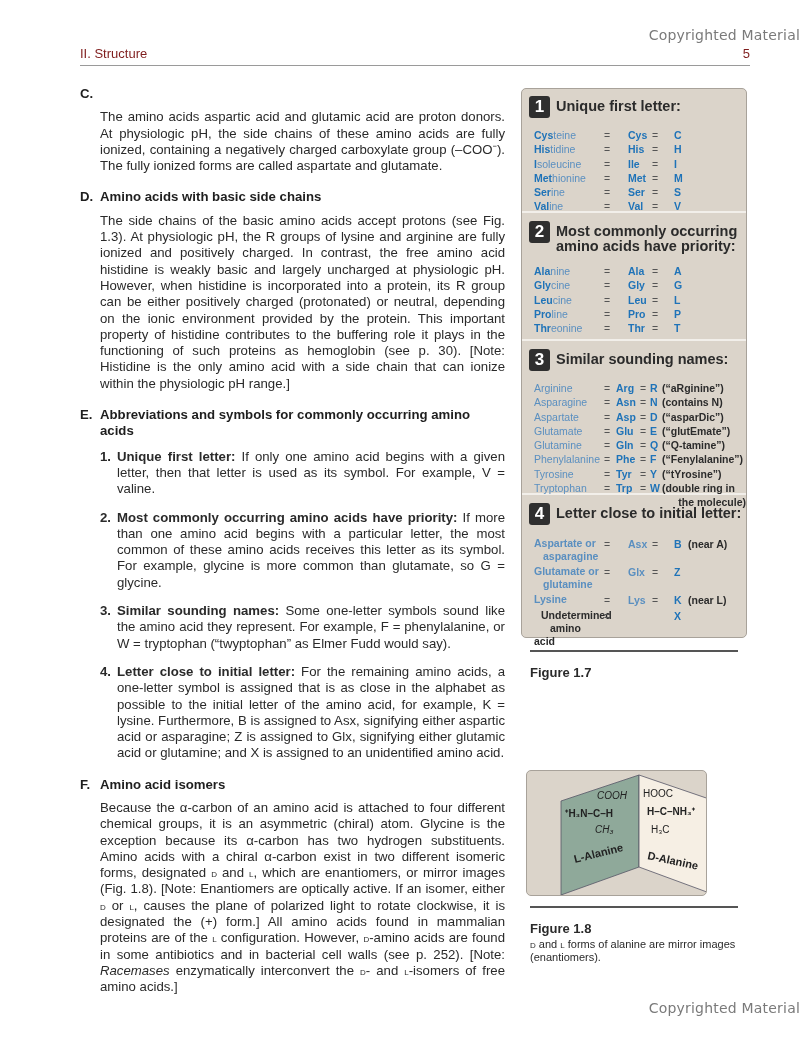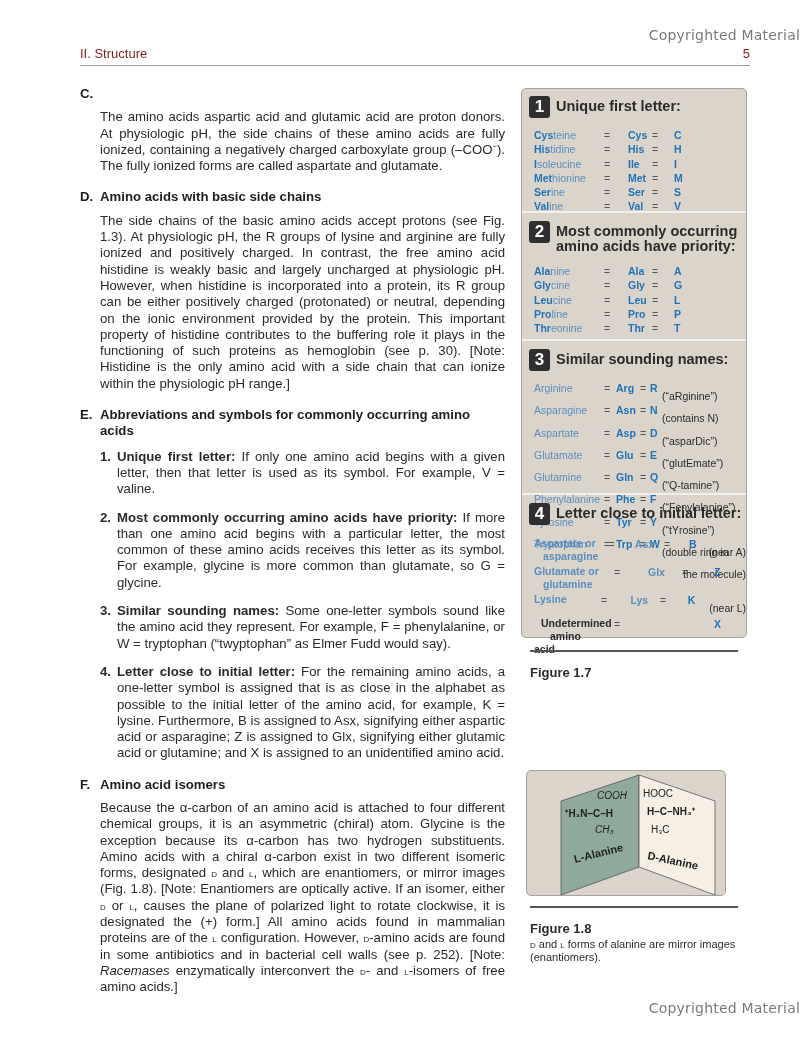--- a/index.html
+++ b/index.html
@@ -44,36 +44,36 @@
   .row .nm b { color: #1f73b8; }
   .row .eq { width: 24px; color: #555; }
   .row .ab { width: 24px; color: #1f73b8; font-weight: bold; }
   .row .eq2 { width: 22px; color: #555; }
   .row .sym { color: #1f73b8; font-weight: bold; width: 14px; }
   .p3 .row .nm { width: 70px; }
   .p3 .row .eq { width: 12px; }
   .p3 .row .ab { width: 24px; }
   .p3 .row .eq2 { width: 10px; }
   .p3 .row .sym { width: 12px; }
-  .note { color: #2b2b2b; font-weight: normal; margin-top: 8px; }
+  .note { color: #2b2b2b; font-weight: bold; }
   .p4 .rows { margin-top: 12px; }
   .p4 .row .nm { width: 70px; color: #5a8fc0; font-weight: bold; white-space: normal; line-height: 13px; }
   .p4 .row .nm span.dk { color: #2b2b2b; margin-left: 7px; }
-  .p4 .row { margin-bottom: 2px; gap: 10px; }
+  .p4 .row { margin-bottom: 2px; }
   .p4 .row .eq { width: 24px; }
   .p4 .row .ab { width: 24px; color: #5a8fc0; }
   .p4 .row .eq2 { width: 22px; }
   .cont { padding-left: 9px; }
 
   .caption { position: absolute; left: 530px; width: 208px; font-size: 11px; line-height: 13px; color: #2a2a2a; border-top: 2px solid #555; padding-top: 14px; }
   .caption .ctitle { font-weight: bold; font-size: 13px; margin-bottom: 3px; }
   .cap17 { top: 650px; }
   .cap18 { top: 906px; }
 
-  .fig18 { position: absolute; left: 526px; top: 770px; width: 200px; height: 126px; background: #dbd4ca; border: 1px solid #a8a29a; border-radius: 5px; overflow: hidden; }
+  .fig18 { position: absolute; left: 526px; top: 770px; width: 181px; height: 126px; background: #dbd4ca; border: 1px solid #a8a29a; border-radius: 5px; overflow: hidden; }
 </style>
 </head>
 <body>
 
 <div class="watermark wm-top">Copyrighted Material</div>
 
 <div class="running-head">
   <span class="section">II. Structure</span>
   <span class="pageno">5</span>
 </div>

